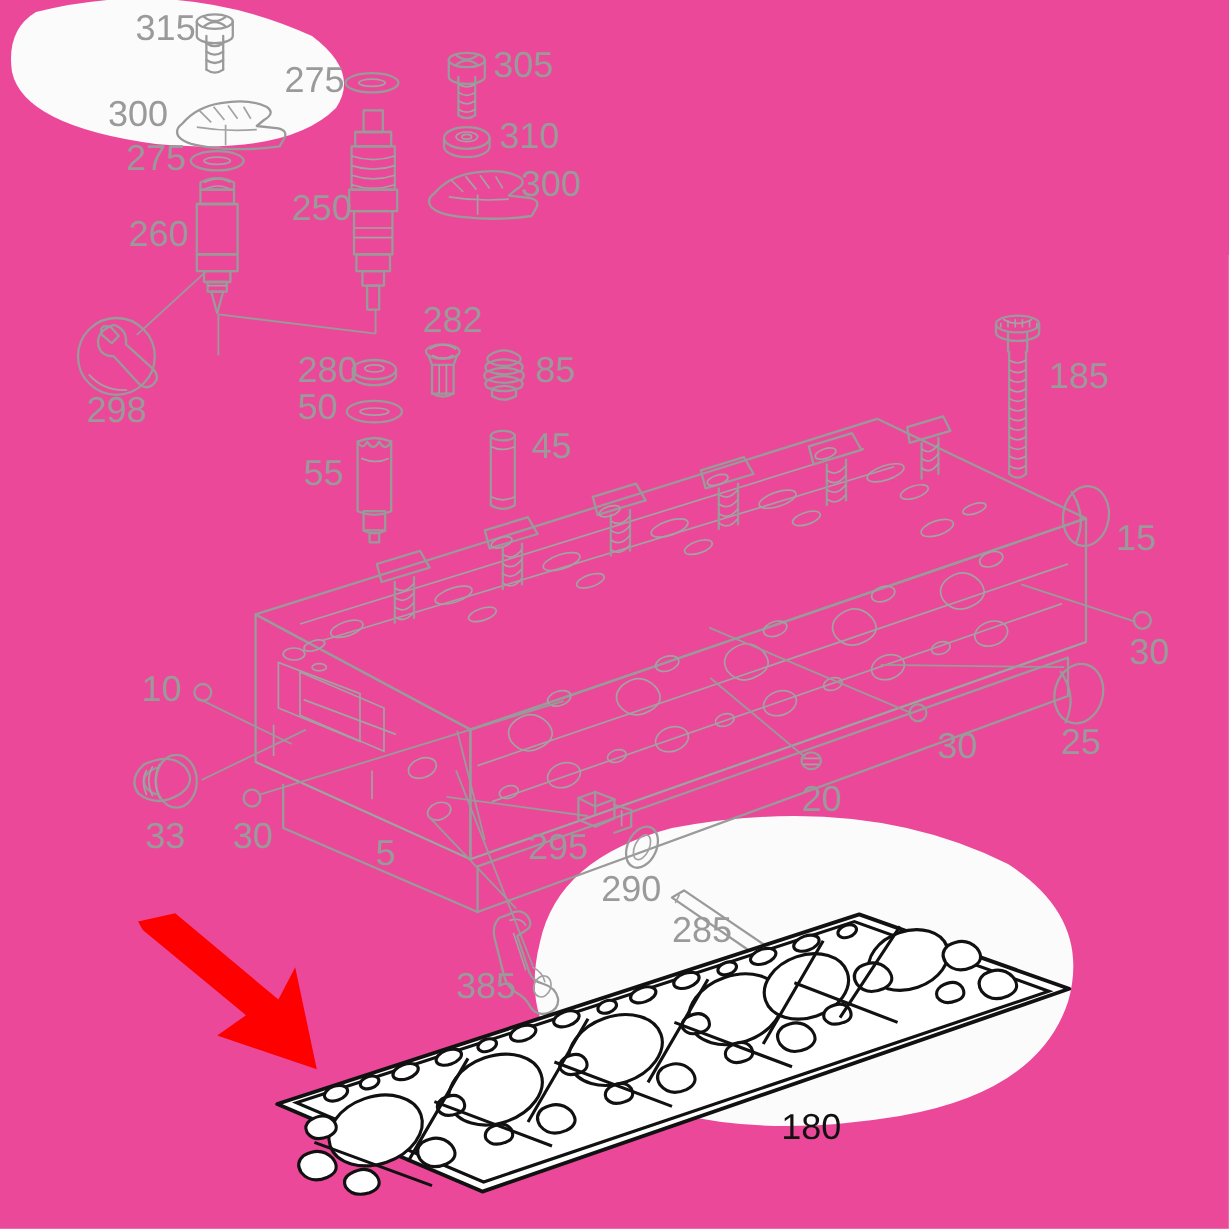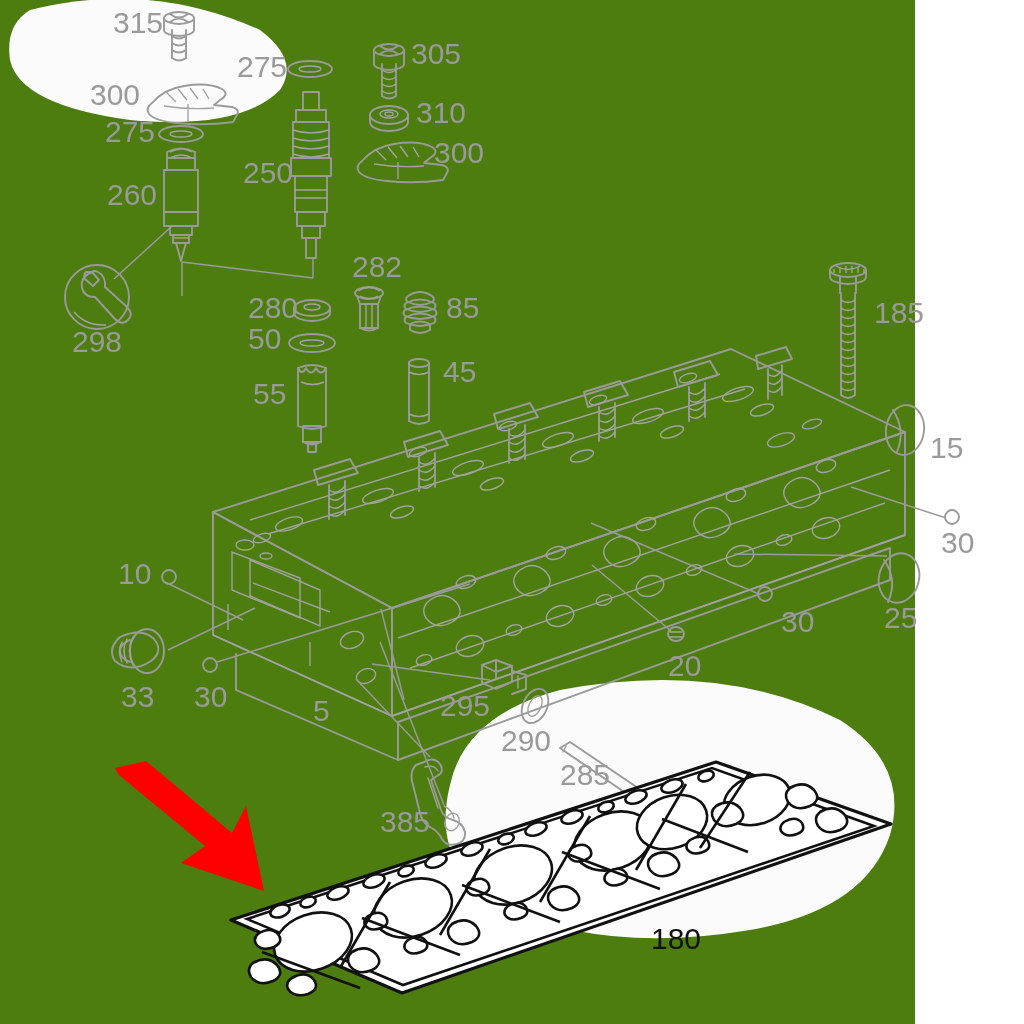--- a/index.html
+++ b/index.html
@@ -1,19 +1,19 @@
 <!DOCTYPE html>
 <html><head>
 <meta charset="utf-8">
 <title>Cylinder Head Parts Diagram</title>
 <style>
   html,body{margin:0;padding:0;background:#ffffff;}
   body{width:1024px;height:1024px;overflow:hidden;
        font-family:"Liberation Sans","DejaVu Sans",sans-serif;}
-  #stage{position:relative;width:915px;height:1024px;background:#4d7c0f;}
+  #stage{position:relative;width:1024px;height:1024px;background:#ec4899;}
   svg.layer{position:absolute;left:0;top:0;width:1024px;height:1024px;}
   .lbl{font-family:"Liberation Sans","DejaVu Sans",sans-serif;
        font-size:30px;fill:#9a9a9a;}
   .lbl-hi{fill:#111111;font-size:30px;}
   .gl{fill:none;stroke:#9a9a9a;stroke-width:1.9;
       stroke-linejoin:round;stroke-linecap:round;}
   .gl-thin{fill:none;stroke:#a2a2a2;stroke-width:1.4;}
   .leader{fill:none;stroke:#9a9a9a;stroke-width:1.5;}
   .gasket{fill:#ffffff;stroke:#111111;stroke-width:3.2;
           stroke-linejoin:round;}

